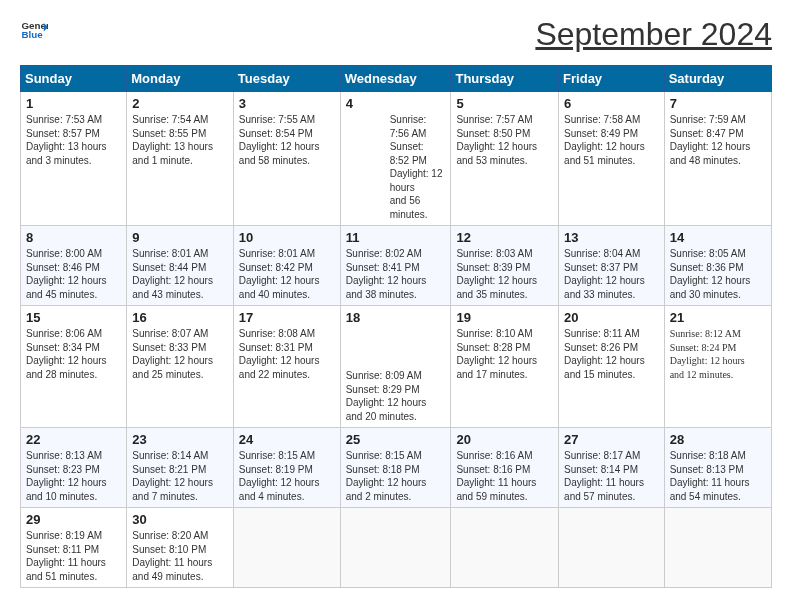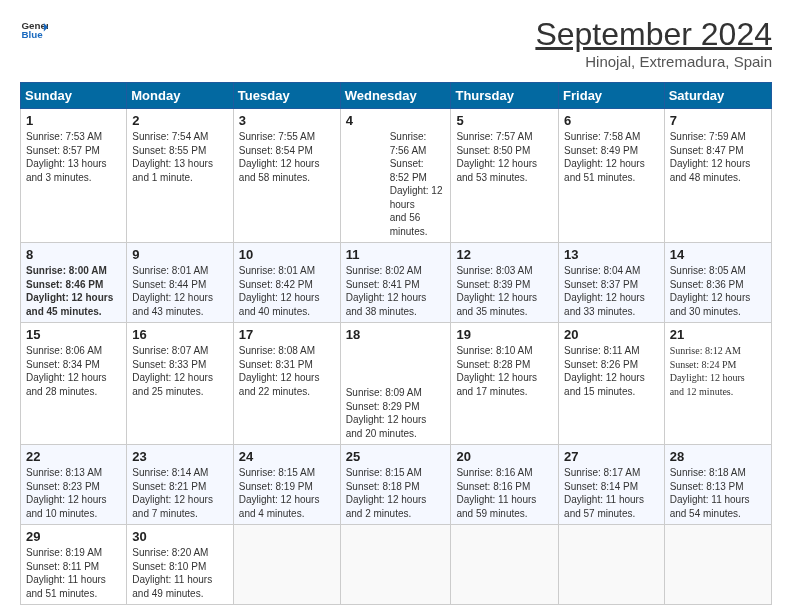--- a/index.html
+++ b/index.html
@@ -88,21 +88,20 @@
   <div class="header">
     <div class="logo">
       <svg class="logo-icon" viewBox="0 0 40 40">
         <text x="2" y="18" font-size="14" font-weight="bold" fill="#333" font-family="Arial">General</text>
         <text x="2" y="32" font-size="14" font-weight="bold" fill="#1a6abf" font-family="Arial">Blue</text>
         <polygon points="34,10 40,16 34,22" fill="#1a6abf"></polygon>
       </svg>
     </div>
     <div class="title-block">
       <div class="month-title">September 2024</div>
-      <div class="location">Hinojal, Extremadura, Spain</div>
     </div>
   </div>
 
   <table class="calendar-table">
     <thead>
       <tr id="weekday-header">
       <th>Sunday</th>
           <th>Monday</th>
           <th>Tuesday</th>
           <th>Wednesday</th>
@@ -159,21 +158,21 @@
             <span class="day-num">7</span>
             <div class="day-info" style="white-space: pre-line;">Sunrise: 7:59 AM
 Sunset: 8:47 PM
 Daylight: 12 hours
 and 48 minutes.</div>
           </td>
         </tr>
         <tr>
           <td>
             <span class="day-num">8</span>
-            <div class="day-info" style="white-space: pre-line; font-weight: bold;">Sunrise: 8:00 AM
+            <div class="day-info" style="white-space: pre-line;">Sunrise: 8:00 AM
 Sunset: 8:46 PM
 Daylight: 12 hours
 and 45 minutes.</div>
           </td>
           <td>
             <span class="day-num">9</span>
             <div class="day-info" style="white-space: pre-line;">Sunrise: 8:01 AM
 Sunset: 8:44 PM
 Daylight: 12 hours
 and 43 minutes.</div>

